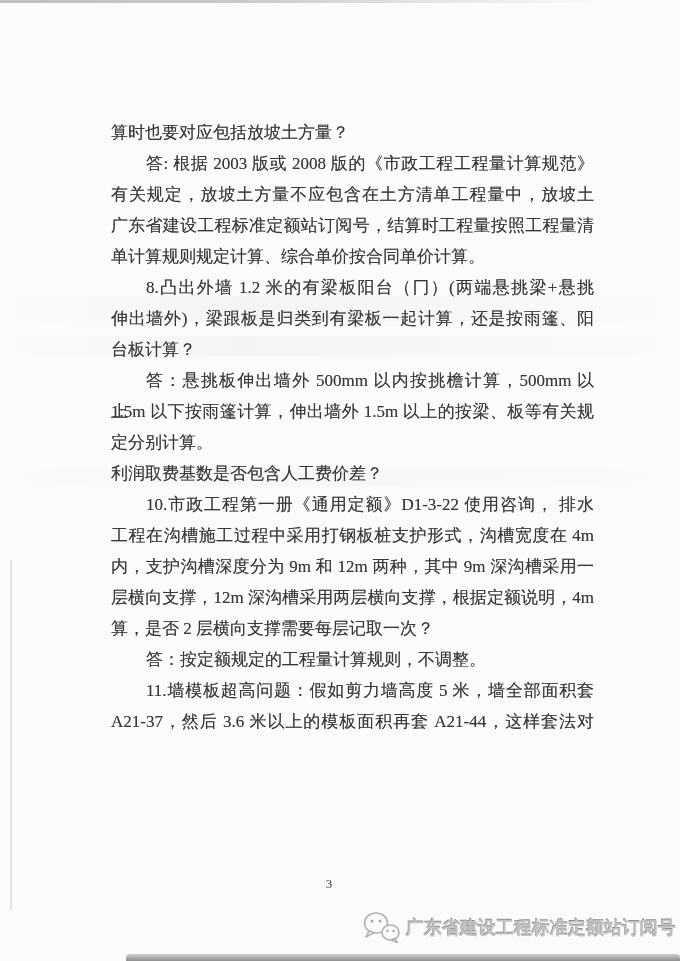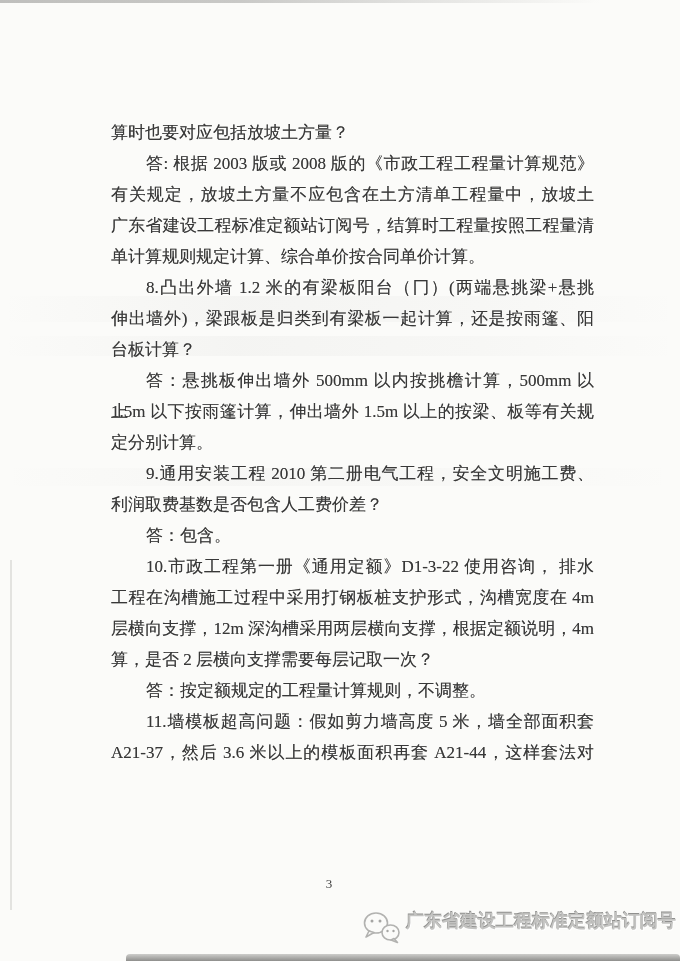--- a/index.html
+++ b/index.html
@@ -47,21 +47,21 @@
     text-align-last: left;
   }
   .line.fill { text-align-last: justify; }
   .line.indent { text-indent: 35px; }
   .page-number {
     position: absolute; top: 876px; left: 0; width: 658px;
     text-align: center; font-size: 13px; color: #3c3c3c;
   }
   .watermark {
     position: absolute; top: 909px; left: 361px;
-    display: flex; align-items: flex-start; gap: 3px;
+    display: flex; align-items: center; gap: 3px;
   }
   .wm-icon { display: inline-block; width: 42px; height: 38px; }
   .wm-text {
     font-family: "Liberation Sans", "DejaVu Sans", sans-serif;
     font-size: 18px; font-weight: bold; letter-spacing: 0px;
     color: #c3c3c1;
     text-shadow: -0.6px -0.6px 0 rgba(125,125,123,0.85), 0.8px 0.8px 0 #ffffff;
     white-space: nowrap;
   }
 </style>
@@ -81,25 +81,24 @@
       <div class="line indent fill">答: 根据 2003 版或 2008 版的《市政工程工程量计算规范》</div>
       <div class="line fill">有关规定，放坡土方量不应包含在土方清单工程量中，放坡土</div>
       <div class="line fill">广东省建设工程标准定额站订阅号，结算时工程量按照工程量清</div>
       <div class="line">单计算规则规定计算、综合单价按合同单价计算。</div>
       <div class="line indent fill">8.凸出外墙 1.2 米的有梁板阳台（冂）(两端悬挑梁+悬挑</div>
       <div class="line fill">伸出墙外)，梁跟板是归类到有梁板一起计算，还是按雨篷、阳</div>
       <div class="line">台板计算？</div>
       <div class="line indent fill">答：悬挑板伸出墙外 500mm 以内按挑檐计算，500mm 以上、</div>
       <div class="line fill">1.5m 以下按雨篷计算，伸出墙外 1.5m 以上的按梁、板等有关规</div>
       <div class="line">定分别计算。</div>
-      <div class="line indent fill">9.通用安装工程 2010 第二册电气工程，安全文明施工费、</div>
       <div class="line">利润取费基数是否包含人工费价差？</div>
-      <div class="line indent">答：包含。</div>
       <div class="line indent fill">10.市政工程第一册《通用定额》D1-3-22 使用咨询， 排水</div>
       <div class="line fill">工程在沟槽施工过程中采用打钢板桩支护形式，沟槽宽度在 4m</div>
+      <div class="line fill">内，支护沟槽深度分为 9m 和 12m 两种，其中 9m 深沟槽采用一</div>
       <div class="line fill">层横向支撑，12m 深沟槽采用两层横向支撑，根据定额说明，4m</div>
       <div class="line">算，是否 2 层横向支撑需要每层记取一次？</div>
       <div class="line indent">答：按定额规定的工程量计算规则，不调整。</div>
       <div class="line indent fill">11.墙模板超高问题：假如剪力墙高度 5 米，墙全部面积套</div>
       <div class="line fill">A21-37，然后 3.6 米以上的模板面积再套 A21-44，这样套法对</div>
     </main>
 
   <div class="page-number">3</div>
 
   <footer class="watermark">

